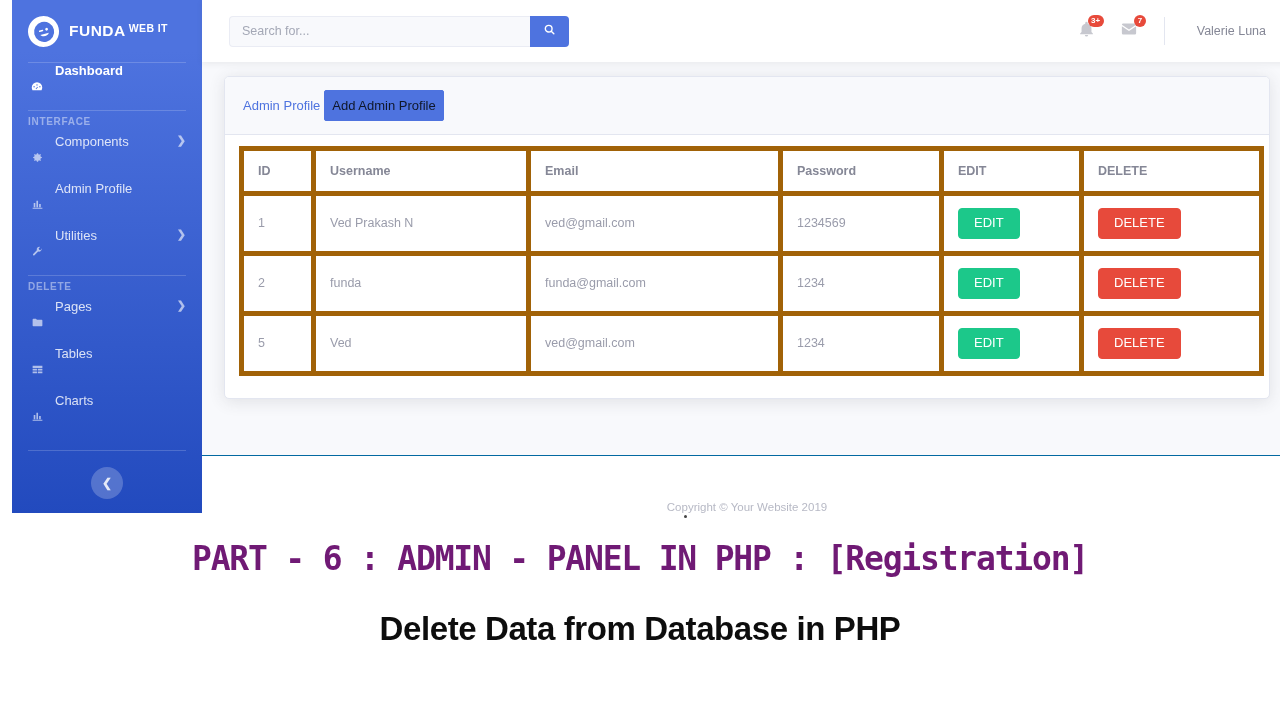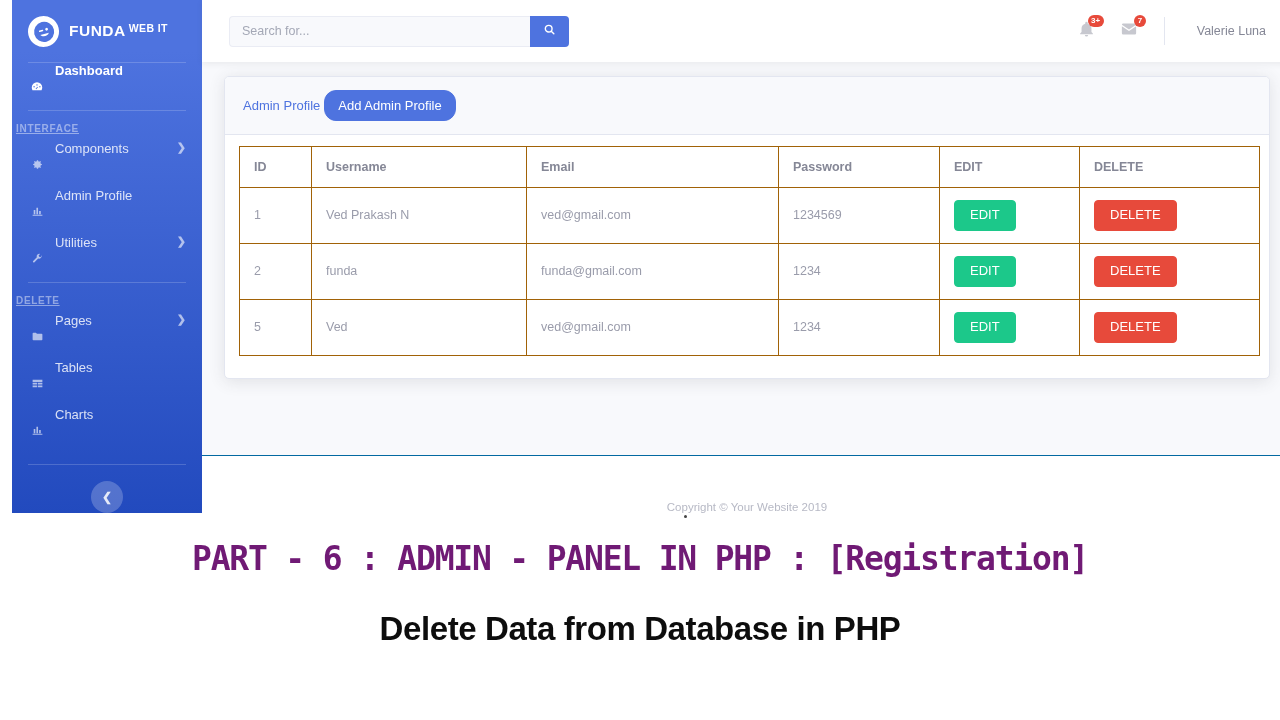--- a/index.html
+++ b/index.html
@@ -69,22 +69,22 @@
     opacity: .62;
   }
   .nav-item.active .nav-ico { opacity: 1; }
   .nav-item .nav-label { flex: 1 1 auto; white-space: nowrap; }
   .nav-item .chev {
     font-size: 11px; opacity: .75; font-weight: 700;
   }
   .nav-heading {
     font-size: 10px; font-weight: 700; letter-spacing: .7px;
     color: rgba(255,255,255,0.45);
-    padding: 0 4px;
-    margin-top: 12px; margin-bottom: 7px; text-decoration: underline;
+    padding: 0 16px;
+    margin-top: 5px; margin-bottom: 7px;
   }
   .toggler-wrap { display: flex; justify-content: center; margin-top: 16px; }
   .toggler {
     width: 32px; height: 32px; border-radius: 50%;
     background: rgba(255,255,255,0.22);
     color: rgba(255,255,255,0.85);
     display: flex; align-items: center; justify-content: center;
     font-size: 12px; font-weight: 700;
   }
 
@@ -170,24 +170,24 @@
     padding: 13px 18px;
     display: flex; align-items: center; gap: 0;
     min-height: 50px;
   }
   .breadcrumb-link {
     font-size: 13px; color: #4e73df; text-decoration: none;
     padding-right: 4px;
   }
   .btn-primary {
     background: #4e73df; border: 1px solid #4e73df;
-    color: #ffffff;
+    color: #0f172a;
     font-size: 13px; font-weight: 400;
-    padding: 8px 13px;
-    border-radius: 12px;
+    padding: 8px 7px;
+    border-radius: 2px;
     cursor: pointer;
     font-family: "Liberation Sans", sans-serif;
     line-height: 1;
     white-space: nowrap;
   }
   .card-body { padding: 11px 14px 22px 14px; }
 
   .alert-banner {
     background: #4a72d4;
     color: #ffffff;
@@ -202,21 +202,21 @@
   }
 
   table.data-table {
     width: 100%;
     border-collapse: collapse;
     table-layout: fixed;
     border: 1px solid #e3e6f0;
   }
   table.data-table th,
   table.data-table td {
-    border: 1px solid #a16207;
+    border: 5px solid #a16207;
     text-align: left;
     vertical-align: middle;
   }
   table.data-table th {
     padding: 13px 14px;
     font-size: 12.5px;
     font-weight: 700;
     color: #858796;
   }
   table.data-table td {

